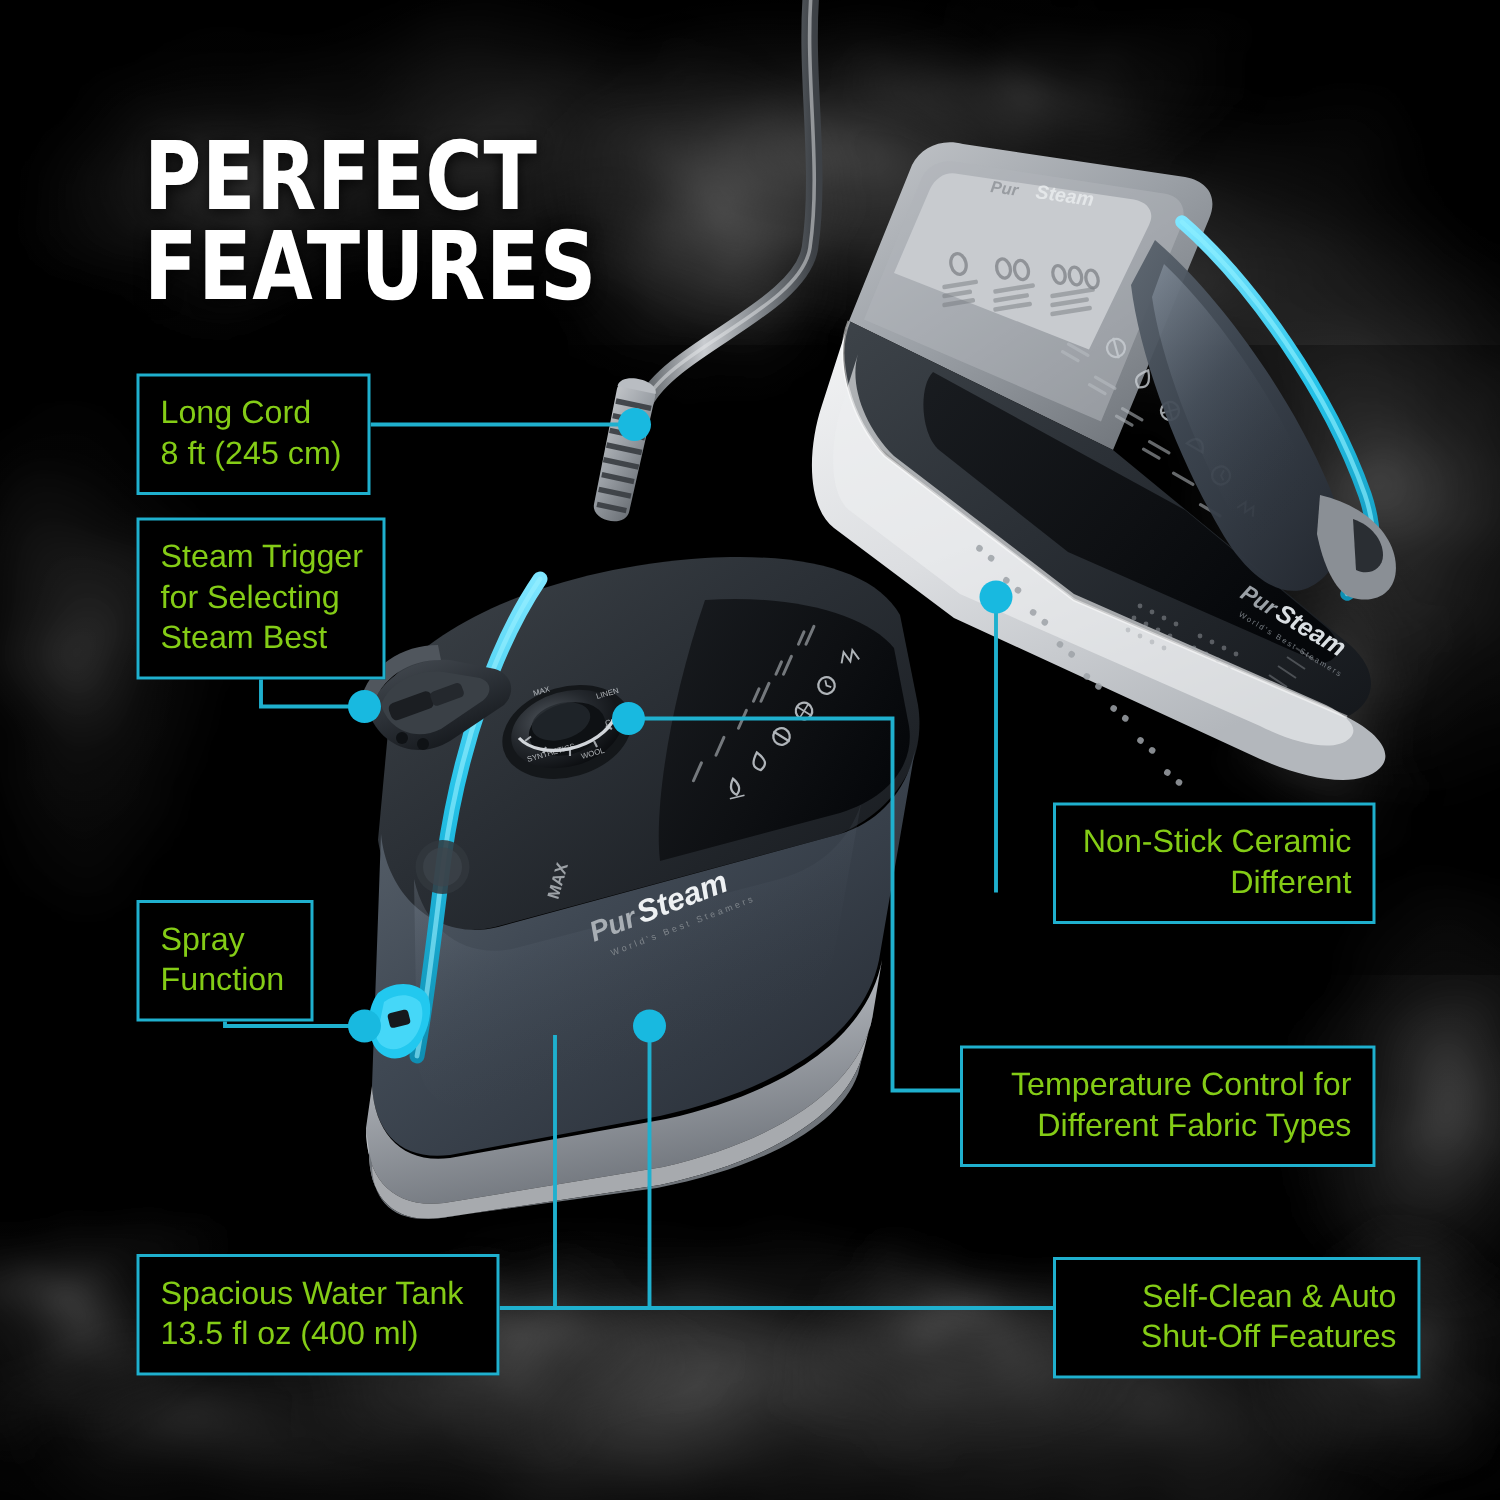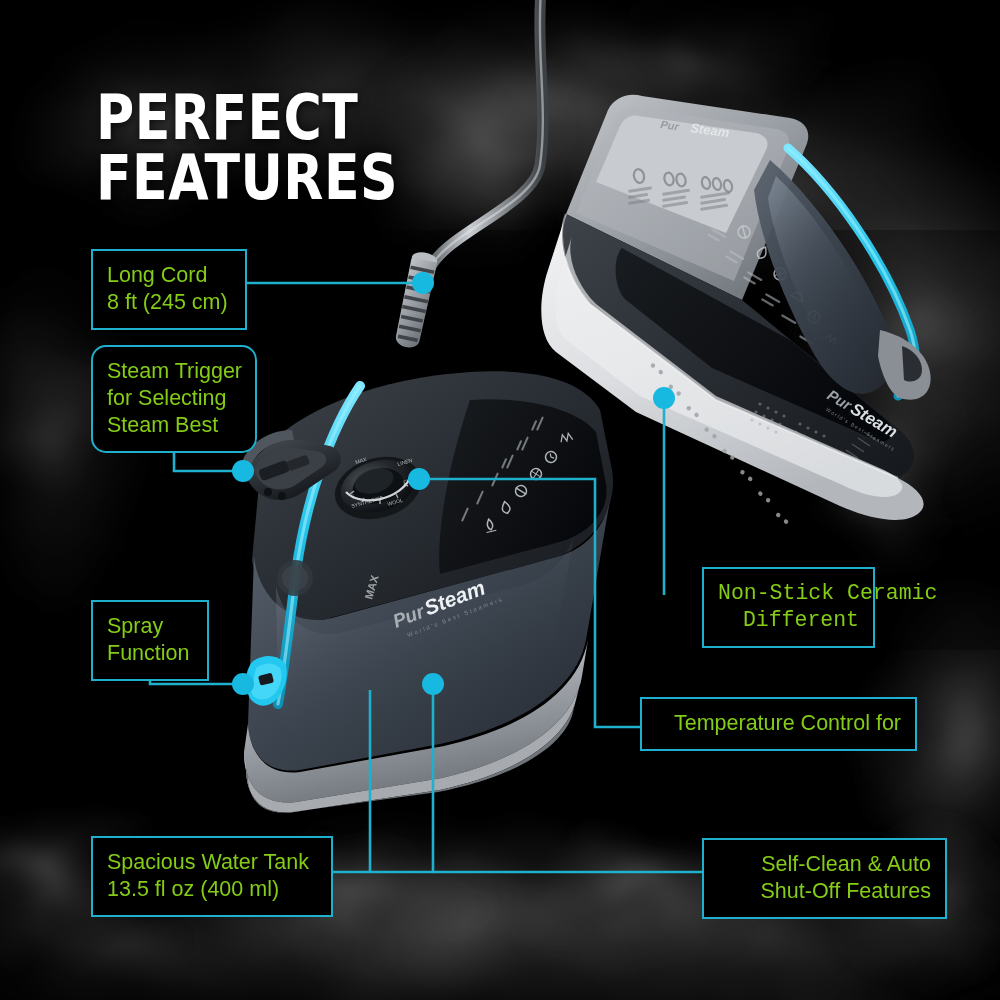--- a/index.html
+++ b/index.html
@@ -40,24 +40,24 @@
     font-size:21.5px;
     line-height:1.26;
     padding:11px 14px 12px 14px;
     box-sizing:border-box;
     white-space:nowrap;
   }
   .callout .ln{display:block;}
   .callout.right{text-align:right;}
   
   #c-cord      {left:91px;  top:249px; width:156px;}
-  #c-trigger   {left:91px;  top:345px; width:166px;border-radius:15px;}
+  #c-trigger   {left:91px;  top:345px; width:166px;}
   #c-spray     {left:91px;  top:600px; width:118px;}
   #c-tank      {left:91px;  top:836px; width:242px;}
-  #c-soleplate {left:702px; top:567px; width:173px;font-family:Liberation Mono, monospace;}
+  #c-soleplate {left:702px; top:535px; width:215px;}
   #c-temp      {left:640px; top:697px; width:277px;}
   #c-selfclean {left:702px; top:838px; width:245px;}
 </style>
 </head>
 <body>
 
 <div id="page">
 
   <svg id="smoke" viewBox="0 0 1000 1000" preserveAspectRatio="none">
     <defs>
@@ -524,20 +524,21 @@
     <span class="ln">13.5 fl oz (400 ml)</span>
   </div>
 
   <div class="callout right" id="c-soleplate">
     <span class="ln">Non-Stick Ceramic</span>
     <span class="ln">Different</span>
   </div>
 
   <div class="callout right" id="c-temp">
     <span class="ln">Temperature Control for</span>
+    <span class="ln">Different Fabric Types</span>
   </div>
 
   <div class="callout right" id="c-selfclean">
     <span class="ln">Self-Clean &amp; Auto</span>
     <span class="ln">Shut-Off Features</span>
   </div>
 
 </div>
 
 </body></html>

